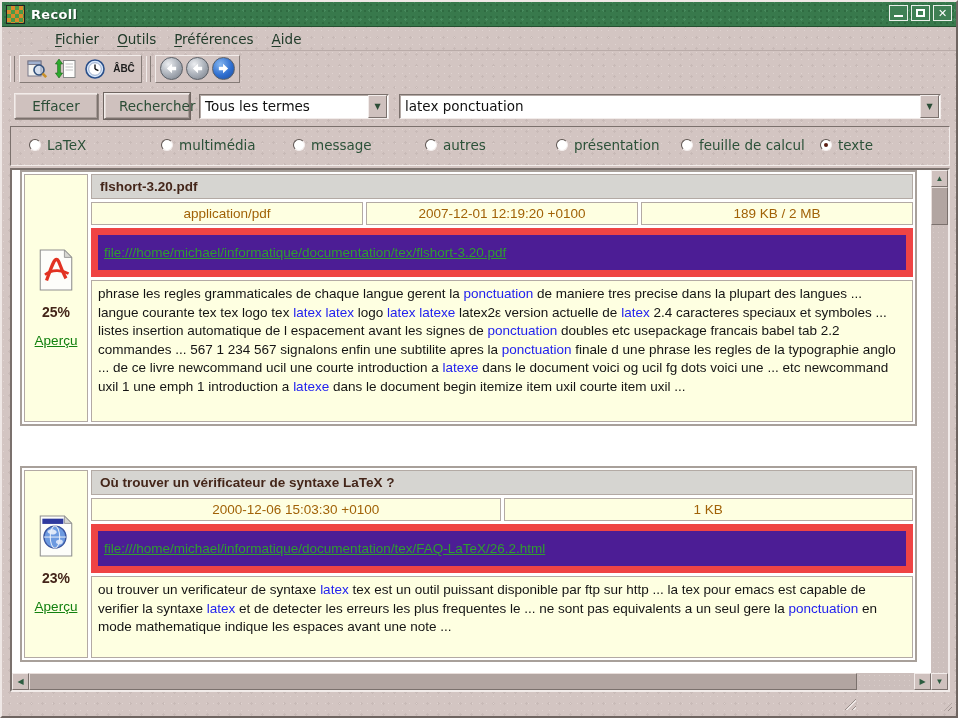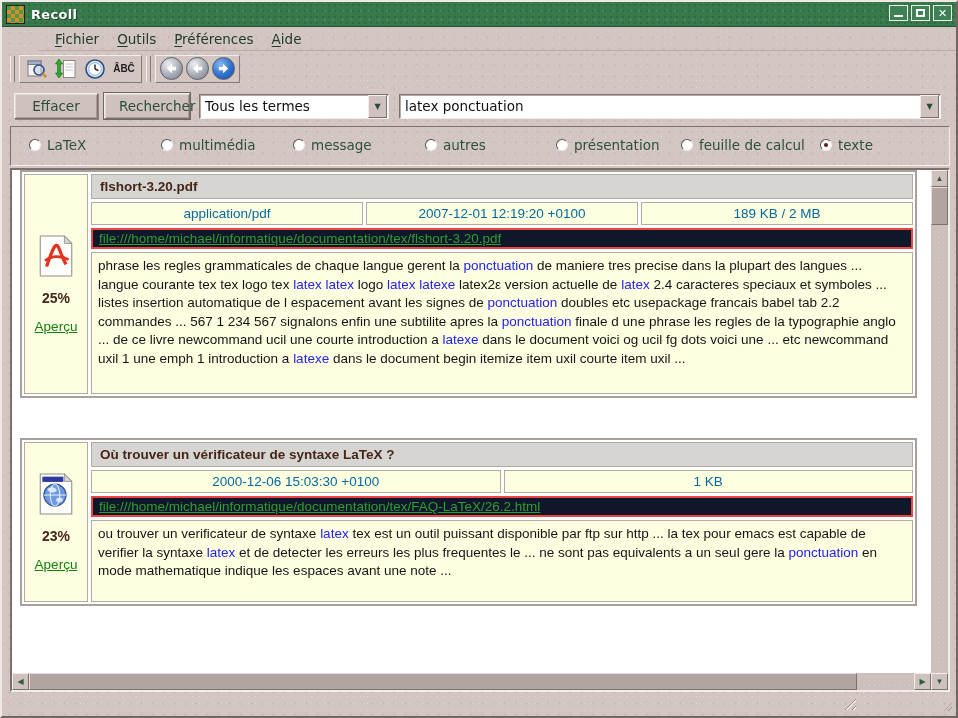--- a/index.html
+++ b/index.html
@@ -75,22 +75,22 @@
   .res-header a{font-family:"Liberation Sans",sans-serif;font-size:13.5px;font-weight:bold;color:#0d930d;text-decoration:underline;}
 
   .result{display:flex;gap:3px;border:2px solid #a8a09a;background:#fff;padding:2px;margin:0 14px 0 8px;}
   .res-side{width:64px;box-sizing:border-box;border:1px solid #b3aaa4;background:#feffe1;
     display:flex;flex-direction:column;align-items:center;justify-content:center;gap:13px;flex:none;}
   .res-main{flex:1;display:flex;flex-direction:column;gap:3px;min-width:0;}
   .res-title{border:1px solid #b3aaa4;background:#d6d5d1;font-family:"Liberation Sans",sans-serif;
     font-weight:bold;font-size:13.5px;color:#44261a;padding:4px 8px;}
   .res-meta{display:flex;gap:3px;}
   .meta-cell{flex:1;border:1px solid #b3aaa4;background:#feffe1;text-align:center;
-    font-family:"Liberation Sans",sans-serif;font-size:13.5px;color:#0369a1;padding:3px 2px;}
-  .res-url{border:2px solid #ef4444;background:#0f172a;padding:1px 6px;}
+    font-family:"Liberation Sans",sans-serif;font-size:13.5px;color:#a16207;padding:3px 2px;}
+  .res-url{border:7px solid #ef4444;background:#4c1d95;padding:10px 6px;}
   .res-url a{font-family:"Liberation Sans",sans-serif;font-size:13.5px;color:#2f9e2f;text-decoration:underline;}
   .res-snippet{border:1px solid #b3aaa4;background:#feffe1;padding:4px 6px;
     font-family:"Liberation Sans",sans-serif;font-size:13.5px;line-height:18.5px;color:#141414;}
   .res-snippet .hl{color:#2222ee;}
   .res-pct{font-family:"Liberation Sans",sans-serif;font-weight:bold;font-size:14px;color:#44261a;}
   .res-preview{font-family:"Liberation Sans",sans-serif;font-size:13.5px;color:#12810f;text-decoration:underline;}
   .gap40{height:40px;}
   .snip-tall{min-height:142px;box-sizing:border-box;}
   .snip-short{min-height:82px;box-sizing:border-box;}
   .file-icon{width:38px;height:42px;}

